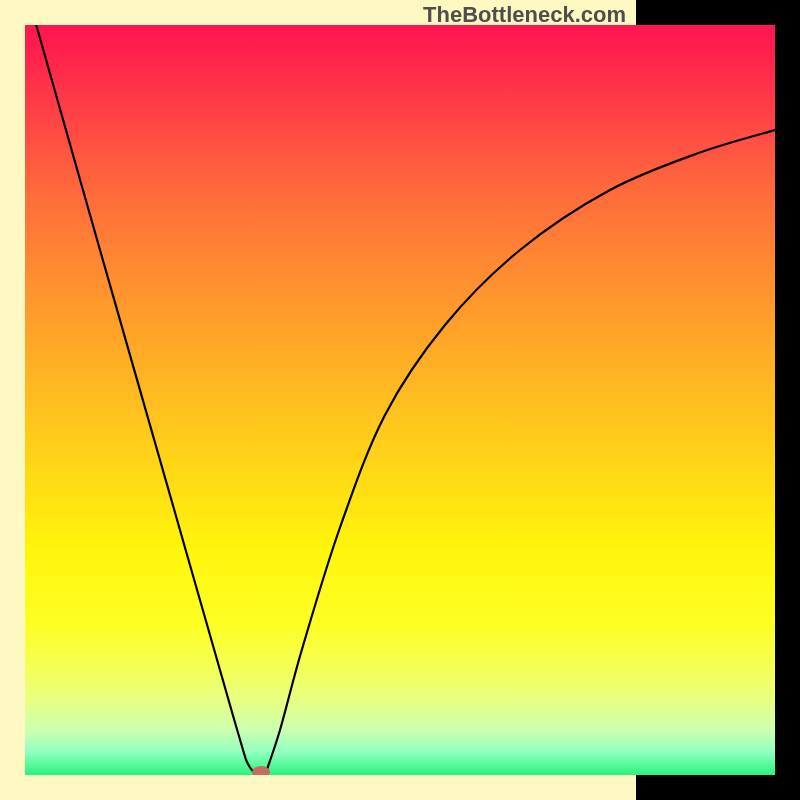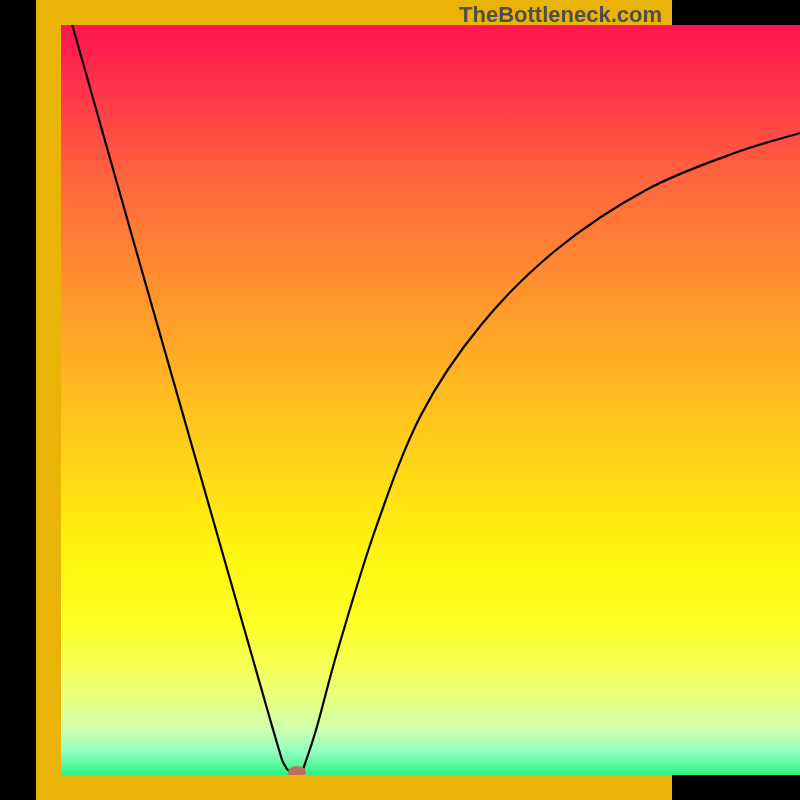--- a/index.html
+++ b/index.html
@@ -7,22 +7,21 @@
     padding: 0;
     width: 800px;
     height: 800px;
     overflow: hidden;
     background: #000;
   }
   .frame {
     position: relative;
     width: 636px;
     height: 800px;
-    background: #eab308;
-    margin-left: 36px;
+    background: #fef9c3;
   }
   .plot-area {
     position: absolute;
     left: 25px;
     top: 25px;
     width: 750px;
     height: 750px;
     overflow: hidden;
   }
   .gradient-bg {

